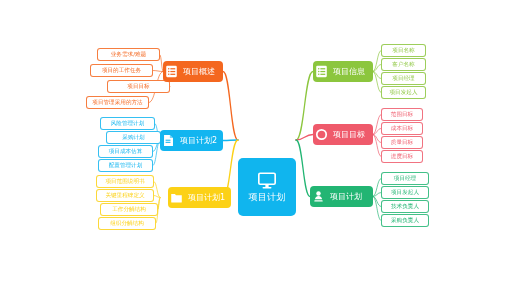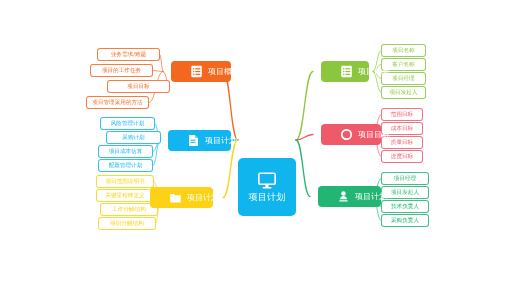--- a/index.html
+++ b/index.html
@@ -53,24 +53,23 @@
     letter-spacing: 0.2px;
     white-space: nowrap;
   }
   
   .branch-node {
     position: absolute;
     height: 21px;
     border-radius: 4px;
     display: flex;
     align-items: center;
-    padding: 0 7px 0 19px;
+    padding: 0 7px 0 2px;
     box-sizing: border-box;
     z-index: 5;
-    margin-left: 8px;
   }
   .branch-icon {
     width: 13px;
     height: 13px;
     margin-right: 5px;
     flex: 0 0 auto;
     display: block;
   }
   .branch-label {
     color: #ffffff;
@@ -185,39 +184,39 @@
       </div>
       <div class="leaf-node" style="left: 106px; top: 131px; width: 55px; border-color: rgba(18, 181, 240, 0.85);">
         <span class="leaf-label" style="color: rgb(18, 181, 240);">采购计划</span>
       </div>
       <div class="leaf-node" style="left: 98px; top: 145px; width: 55px; border-color: rgba(18, 181, 240, 0.85);">
         <span class="leaf-label" style="color: rgb(18, 181, 240);">项目成本估算</span>
       </div>
       <div class="leaf-node" style="left: 98px; top: 159px; width: 55px; border-color: rgba(18, 181, 240, 0.85);">
         <span class="leaf-label" style="color: rgb(18, 181, 240);">配置管理计划</span>
       </div>
-      <div class="branch-node" style="left: 142px; top: 187px; width: 63px; background: rgb(252, 209, 22); color: rgb(252, 209, 22);">
+      <div class="branch-node" style="left: 168px; top: 187px; width: 63px; background: rgb(252, 209, 22); color: rgb(252, 209, 22);">
         <svg class="branch-icon" viewBox="0 0 16 16">
           <path d="M1.5 3.6h4.6l1.3 1.6h7.1v8.2a0.9 0.9 0 0 1-0.9 0.9H2.4a0.9 0.9 0 0 1-0.9-0.9z" fill="#ffffff"></path>
         </svg>
         <span class="branch-label">项目计划1</span>
       </div>
       <div class="leaf-node" style="left: 96px; top: 175px; width: 58px; border-color: rgba(252, 209, 22, 0.85);">
         <span class="leaf-label" style="color: rgb(252, 209, 22);">项目范围说明书</span>
       </div>
       <div class="leaf-node" style="left: 96px; top: 189px; width: 58px; border-color: rgba(252, 209, 22, 0.85);">
         <span class="leaf-label" style="color: rgb(252, 209, 22);">关键里程碑定义</span>
       </div>
       <div class="leaf-node" style="left: 100px; top: 203px; width: 58px; border-color: rgba(252, 209, 22, 0.85);">
         <span class="leaf-label" style="color: rgb(252, 209, 22);">工作分解结构</span>
       </div>
       <div class="leaf-node" style="left: 98px; top: 217px; width: 58px; border-color: rgba(252, 209, 22, 0.85);">
         <span class="leaf-label" style="color: rgb(252, 209, 22);">组织分解结构</span>
       </div>
-      <div class="branch-node" style="left: 313px; top: 61px; width: 48px; background: rgb(140, 198, 62); color: rgb(140, 198, 62);">
+      <div class="branch-node" style="left: 313px; top: 61px; width: 60px; background: rgb(140, 198, 62); color: rgb(140, 198, 62);">
         <svg class="branch-icon" viewBox="0 0 16 16">
           <rect x="1.5" y="1" width="13" height="14" rx="1.4" fill="#ffffff"></rect>
           <circle cx="4.6" cy="4.6" r="0.9" fill="currentColor"></circle>
           <circle cx="4.6" cy="8" r="0.9" fill="currentColor"></circle>
           <circle cx="4.6" cy="11.4" r="0.9" fill="currentColor"></circle>
           <rect x="6.6" y="3.9" width="6" height="1.5" fill="currentColor"></rect>
           <rect x="6.6" y="7.3" width="6" height="1.5" fill="currentColor"></rect>
           <rect x="6.6" y="10.7" width="6" height="1.5" fill="currentColor"></rect>
         </svg>
         <span class="branch-label">项目信息</span>

